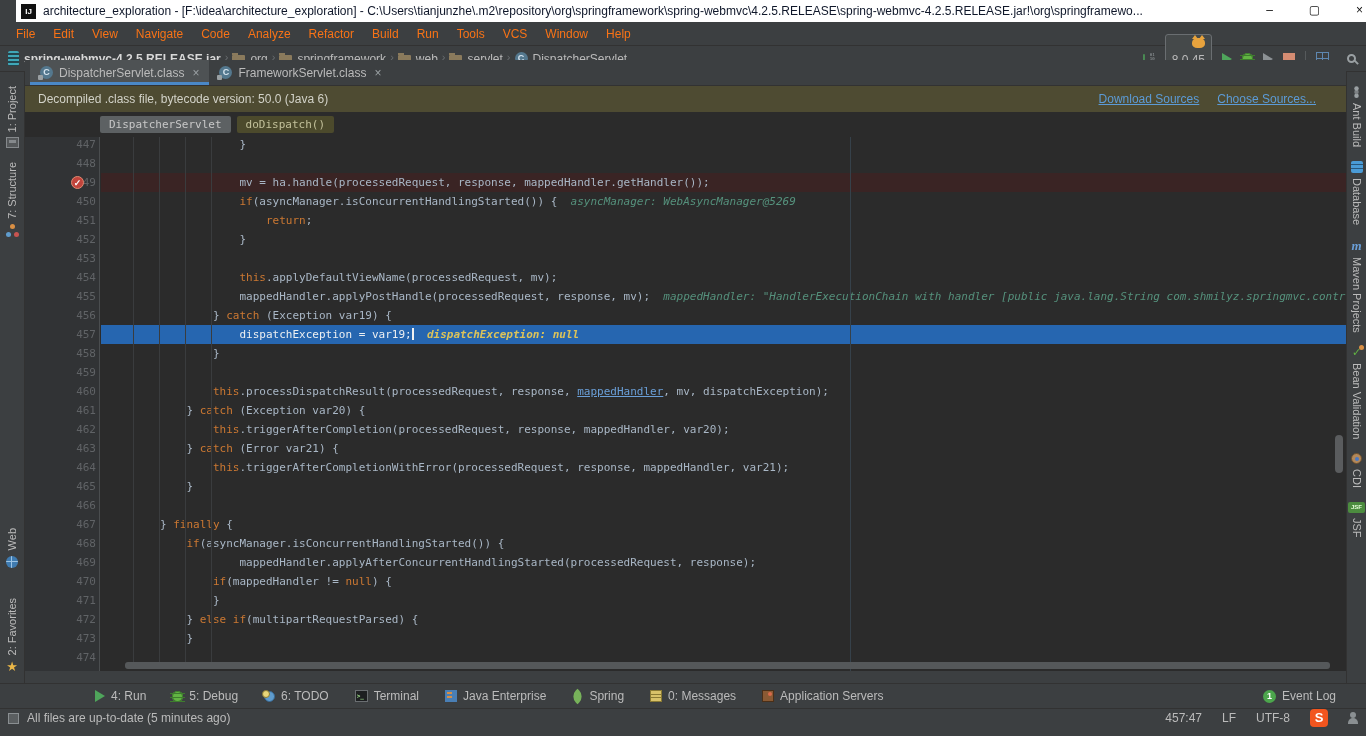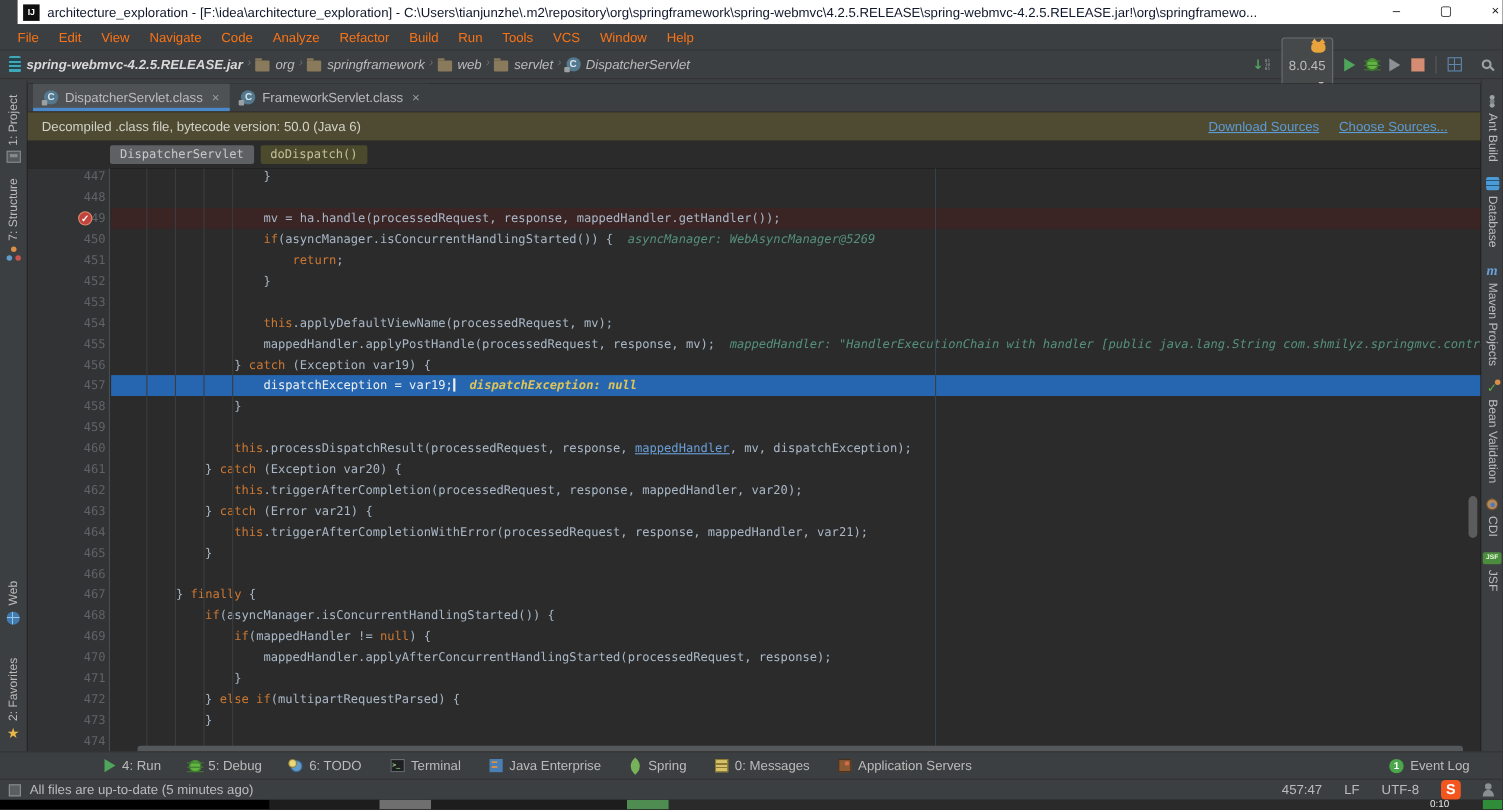--- a/index.html
+++ b/index.html
@@ -17,42 +17,42 @@
   .win-btn { width:45px; height:22px; text-align:center; font-size:12px; line-height:20px; color:#111; }
 
   
   .menubar { position:absolute; left:0; top:22px; width:1366px; height:24px; background:#3c3f41;
              display:flex; align-items:center; gap:2px; padding-left:8px; border-bottom:1px solid #323232; }
   .menu-item { color:#f97316; font-size:12px; padding:2px 8px; }
 
   
   .navbar { position:absolute; left:0; top:46px; width:1366px; height:26px; background:#3c3f41;
             display:flex; align-items:center; padding:0 6px 0 8px; border-bottom:1px solid #323232; }
-  .crumbs { display:flex; gap:3px; flex:1; white-space:nowrap; overflow:hidden;font-style:italic; }
+  .crumbs { display:flex; gap:3px; flex:1; white-space:nowrap; overflow:hidden; }
   .crumb { display:flex; align-items:center; gap:5px; color:#bbbbbb; font-size:12px; }
   .crumb.first { color:#d8d8d8; font-weight:bold; }
   .crumb-sep { color:#6a6e71; font-size:11px; padding:0 1px; }
   .nav-tools { display:flex; align-items:center; gap:10px; }
   .combo { display:flex; align-items:flex-end; gap:5px; border:1px solid #6a6e71; border-radius:3px;
            background:#45494a; padding:1px 6px; color:#bbbbbb; font-size:12px;flex-direction:column; }
   .combo .arr { font-size:8px; color:#bbbbbb; }
   .tool-sep { width:1px; height:16px; background:#565a5c; }
 
   
   .stripe { position:absolute; top:72px; height:611px; background:#3c3f41; display:flex; flex-direction:column;
             align-items:center; }
   .stripe-left  { left:0; width:25px; border-right:1px solid #323232; }
   .stripe-right { left:1346px; width:20px; border-left:1px solid #323232; }
   .stripe-item { display:flex; flex-direction:column; align-items:center; gap:5px; margin-top:14px; }
   .vlabel { writing-mode:vertical-rl; font-size:11px; color:#bbbbbb; white-space:nowrap; }
   .stripe-left .vlabel { transform:rotate(180deg); }
   .stripe-spacer { flex:1; }
 
   
-  .center { position:absolute; left:25px; top:76px; width:1321px; height:611px; background:#000000; }
+  .center { position:absolute; left:25px; top:60px; width:1321px; height:611px; background:#fca5a5; }
 
   .tabs { position:absolute; left:0; top:0; width:1321px; height:26px; background:#3c3f41;
           display:flex; align-items:flex-end; padding-left:5px; border-bottom:1px solid #323232; }
   .tab { display:flex; align-items:center; gap:6px; height:25px; padding:0 10px; color:#bbbbbb; font-size:12px;
          position:relative; background:#3c3f41; }
   .tab.active { background:#4e5254; }
   .tab.active::after { content:""; position:absolute; left:0; right:0; bottom:0; height:3px; background:#4a88c7; }
   .tab-close { color:#9aa0a3; font-size:12px; margin-left:2px; }
 
   .banner { position:absolute; left:0; top:26px; width:1321px; height:26px; background:#4e4b32;
@@ -383,22 +383,22 @@
           <div class="cl"></div>
           <div class="cl"><span class="seg-k">                this</span><span class="seg-d">.processDispatchResult(processedRequest, response, </span><span class="seg-lk">mappedHandler</span><span class="seg-d">, mv, dispatchException);</span></div>
           <div class="cl"><span class="seg-d">            } </span><span class="seg-k">catch</span><span class="seg-d"> (Exception var20) {</span></div>
           <div class="cl"><span class="seg-k">                this</span><span class="seg-d">.triggerAfterCompletion(processedRequest, response, mappedHandler, var20);</span></div>
           <div class="cl"><span class="seg-d">            } </span><span class="seg-k">catch</span><span class="seg-d"> (Error var21) {</span></div>
           <div class="cl"><span class="seg-k">                this</span><span class="seg-d">.triggerAfterCompletionWithError(processedRequest, response, mappedHandler, var21);</span></div>
           <div class="cl"><span class="seg-d">            }</span></div>
           <div class="cl"></div>
           <div class="cl"><span class="seg-d">        } </span><span class="seg-k">finally</span><span class="seg-d"> {</span></div>
           <div class="cl"><span class="seg-k">            if</span><span class="seg-d">(asyncManager.isConcurrentHandlingStarted()) {</span></div>
+          <div class="cl"><span class="seg-d">                    mappedHandler.applyAfterConcurrentHandlingStarted(processedRequest, response);</span></div>
           <div class="cl"><span class="seg-k">                if</span><span class="seg-d">(mappedHandler != </span><span class="seg-k">null</span><span class="seg-d">) {</span></div>
-          <div class="cl"><span class="seg-d">                    mappedHandler.applyAfterConcurrentHandlingStarted(processedRequest, response);</span></div>
           <div class="cl"><span class="seg-d">                }</span></div>
           <div class="cl"><span class="seg-d">            } </span><span class="seg-k">else if</span><span class="seg-d">(multipartRequestParsed) {</span></div>
           <div class="cl"><span class="seg-d">            }</span></div>
         </div>
       <div class="guide" style="left:108px"></div>
       <div class="guide" style="left:134px"></div>
       <div class="guide" style="left:160px"></div>
       <div class="guide" style="left:186px"></div>
       <div class="rmargin"></div>
       <div class="vscroll"></div>
@@ -452,25 +452,14 @@
     </div>
     <div class="status-right">
       <span>457:47</span>
       <span>LF</span>
       <span>UTF-8</span>
       <span class="ic ic-sogou"></span>
       <span class="ic ic-person"></span>
     </div>
   </div>
 
-  <div class="taskbar" id="taskbar">
-
-  <div class="tseg" style="left: 0px; width: 245px; background: rgb(0, 0, 0);"></div>
-      <div class="tseg" style="left: 245px; width: 100px; background: rgb(29, 29, 29);"></div>
-      <div class="tseg" style="left: 345px; width: 47px; background: rgb(111, 111, 111);"></div>
-      <div class="tseg" style="left: 392px; width: 178px; background: rgb(29, 29, 29);"></div>
-      <div class="tseg" style="left: 570px; width: 38px; background: rgb(78, 140, 82);"></div>
-      <div class="tseg" style="left: 608px; width: 740px; background: rgb(42, 42, 42);"></div>
-      <div class="tseg" style="left: 1348px; width: 18px; background: rgb(47, 141, 58);"></div>
-      <span class="tclock">0:10</span>
-    </div>
 
 </div>
 
 </body></html>

